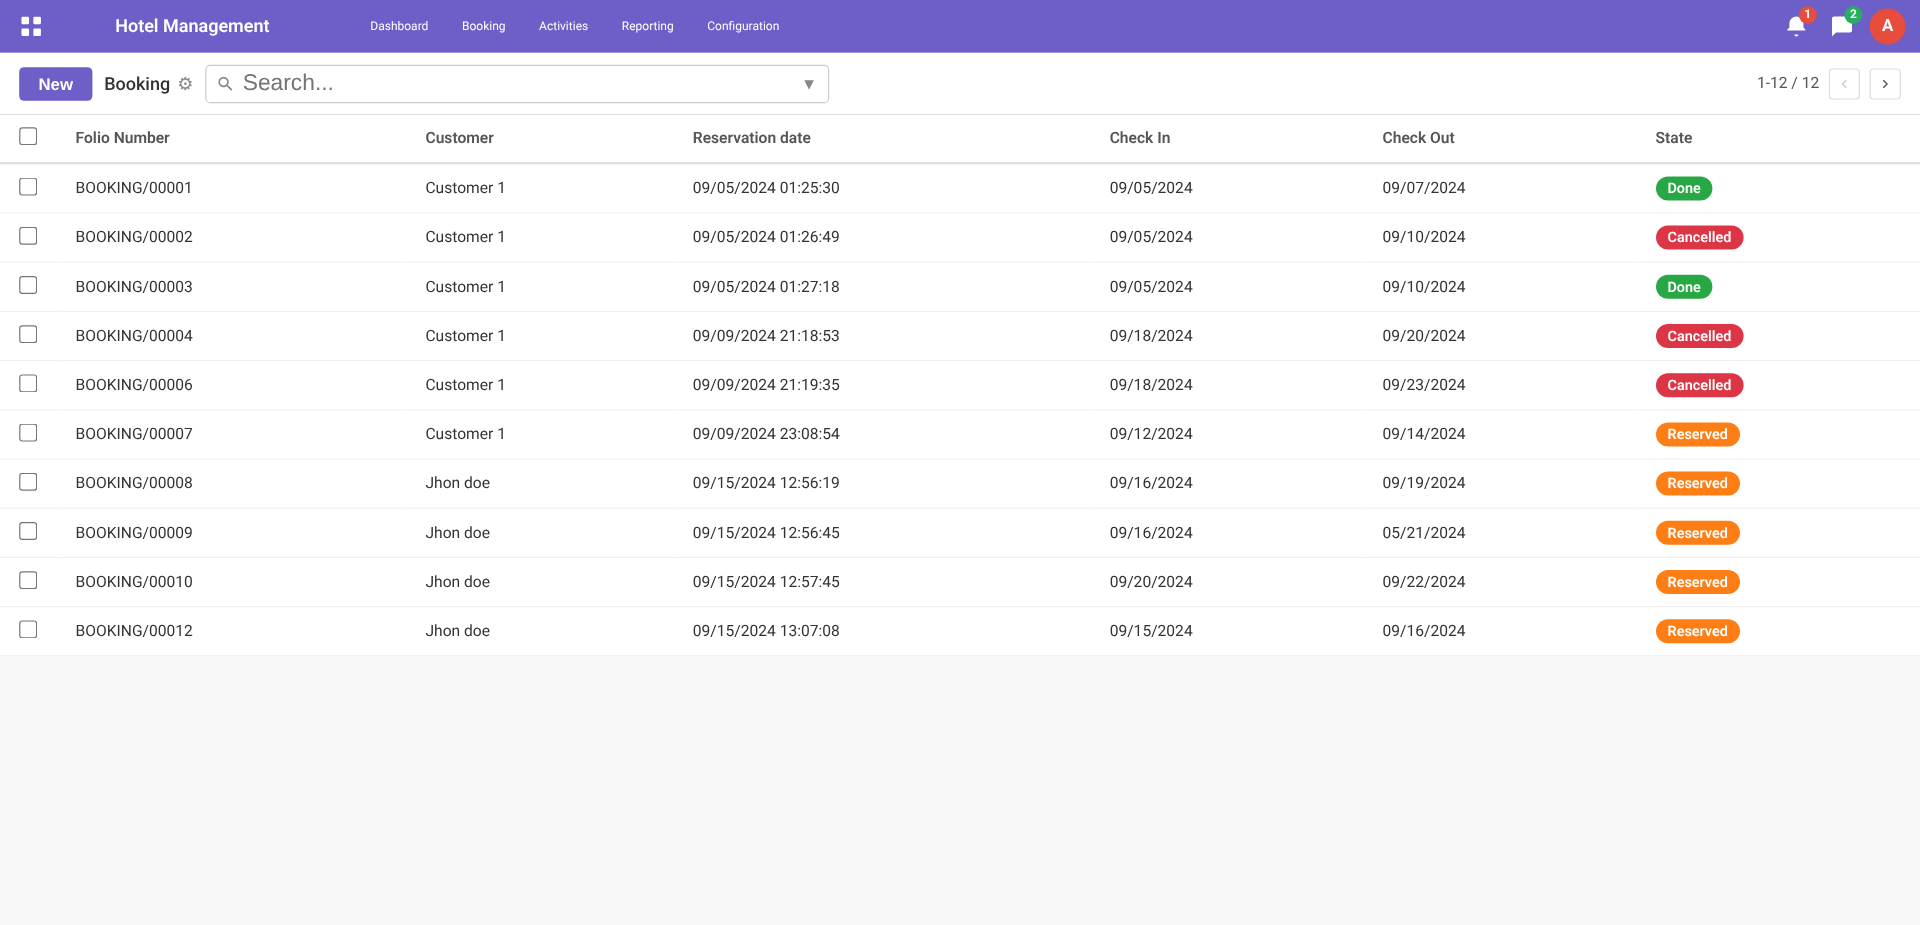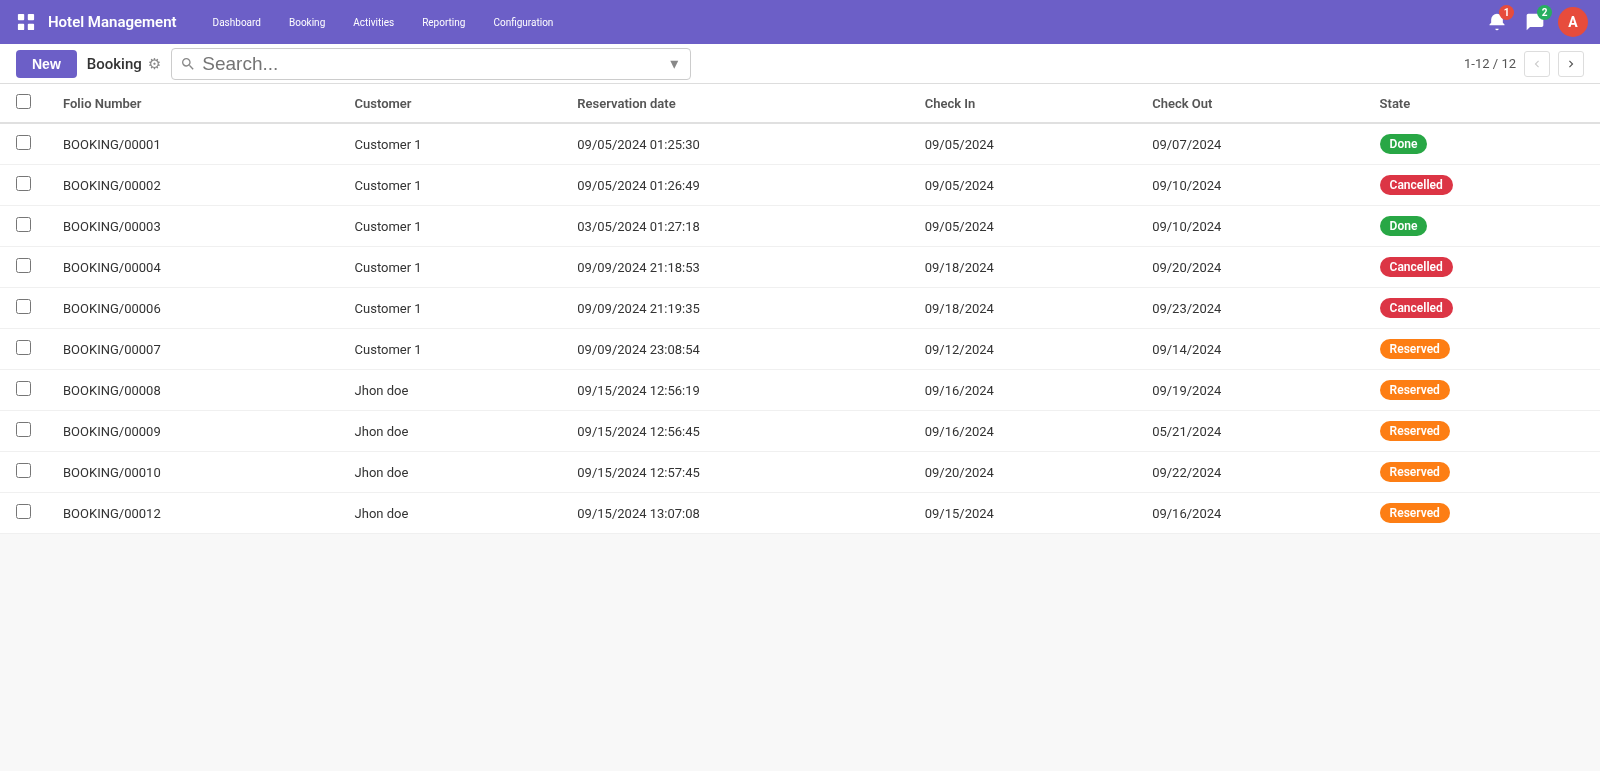--- a/index.html
+++ b/index.html
@@ -6,20 +6,21 @@
     body { font-family: -apple-system, BlinkMacSystemFont, 'Segoe UI', Roboto, sans-serif; font-size: 14px; background: #f8f8f8; color: #333; }
 
     
     .topnav {
       background: #6c5fc7;
       display: flex;
       align-items: center;
       padding: 0 12px;
       height: 44px;
       color: #fff;
+      gap: 48px;
     }
     .topnav-grid-icon {
       width: 28px; height: 28px;
       display: flex; align-items: center; justify-content: center;
       margin-right: 8px;
       cursor: pointer;
     }
     .topnav-grid-icon svg { width: 18px; height: 18px; fill: #fff; }
     .topnav-brand {
       font-weight: 600;
@@ -77,21 +78,21 @@
       cursor: pointer;
     }
 
     
     .toolbar {
       background: #fff;
       border-bottom: 1px solid #ddd;
       display: flex;
       align-items: center;
       padding: 8px 16px;
-      height: 40px;
+      height: 52px;
       gap: 10px;
     }
     .btn-new {
       background: #6c5fc7;
       color: #fff;
       border: none;
       border-radius: 4px;
       padding: 6px 16px;
       font-size: 14px;
       font-weight: 600;
@@ -320,21 +321,21 @@
       <td>
         <span class="state-badge state-cancelled">Cancelled</span>
       </td>
     </tr>
         <tr>
       <td class="checkbox-cell">
         <input type="checkbox" style="">
       </td>
       <td>BOOKING/00003</td>
       <td>Customer 1</td>
-      <td>03/05/2024 01:27:18</td>
+      <td>09/05/2024 01:27:18</td>
       <td>09/05/2024</td>
       <td>09/10/2024</td>
       <td>
         <span class="state-badge state-done">Done</span>
       </td>
     </tr>
         <tr>
       <td class="checkbox-cell">
         <input type="checkbox" style="">
       </td>

